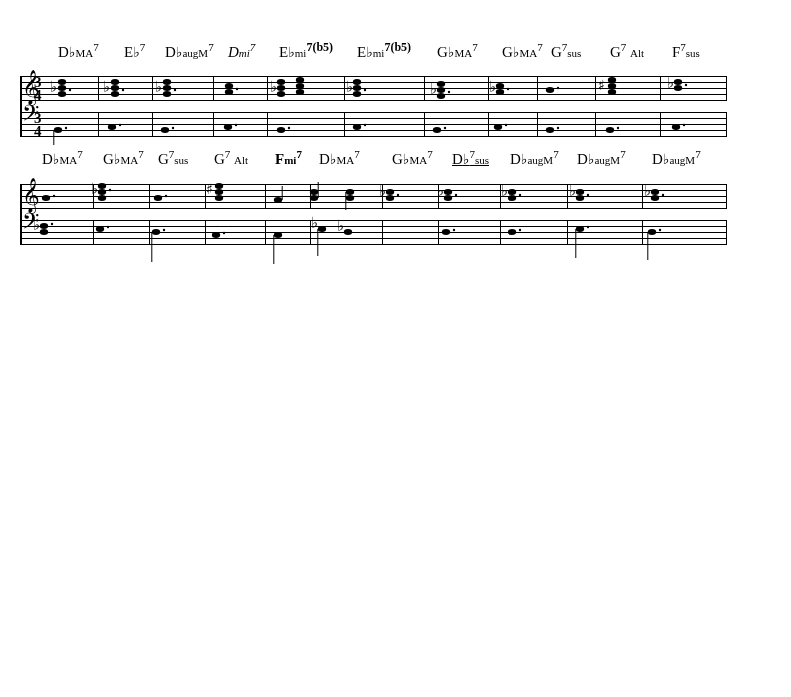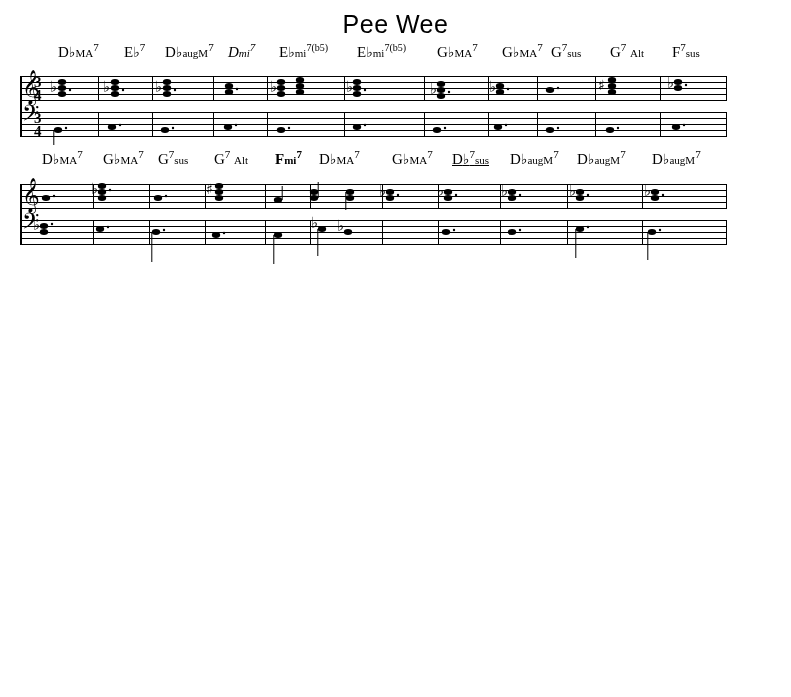--- a/index.html
+++ b/index.html
@@ -49,37 +49,37 @@
   }
   .chord .qual {
     font-size: 11px;
   }
   .chord .sup {
     font-size: 11px;
     vertical-align: super;
     line-height: 0;
   }
   .chord .supsm {
-    font-size: 10px;
+    font-size: 12px;
     vertical-align: super;
     line-height: 0;
+    font-weight: bold;
   }
   .staffwrap {
     position: absolute;
     left: 0;
     width: 791px;
   }
   svg { display: block; }
 </style>
 </head>
 <body>
 
 <div id="sheet">
 
-  <div class="title">Pee Wee</div>
 
   <div class="chordrow" id="chords-1" style="top:45px;">
       <span class="chord" style="left: 58px; top: 0px;">D<span class="acc">♭</span><span class="qual">MA</span><span class="sup">7</span></span>
       <span class="chord" style="left: 124px; top: 0px; font-family: Liberation Serif, serif;">E<span class="acc">♭</span><span class="sup">7</span></span>
       <span class="chord" style="left: 165px; top: 0px;">D<span class="acc">♭</span><span class="qual">aug</span><span class="qual">M</span><span class="sup">7</span></span>
       <span class="chord" style="left: 228px; top: 0px; font-style: italic;">D<span class="qual">mi</span><span class="sup">7</span></span>
       <span class="chord" style="left: 279px; top: 0px;">E<span class="acc">♭</span><span class="qual">mi</span><span class="supsm">7(b5)</span></span>
       <span class="chord" style="left: 357px; top: 0px;">E<span class="acc">♭</span><span class="qual">mi</span><span class="supsm">7(b5)</span></span>
       <span class="chord" style="left: 437px; top: 0px;">G<span class="acc">♭</span><span class="qual">MA</span><span class="sup">7</span></span>
       <span class="chord" style="left: 502px; top: 0px;">G<span class="acc">♭</span><span class="qual">MA</span><span class="sup">7</span></span>

